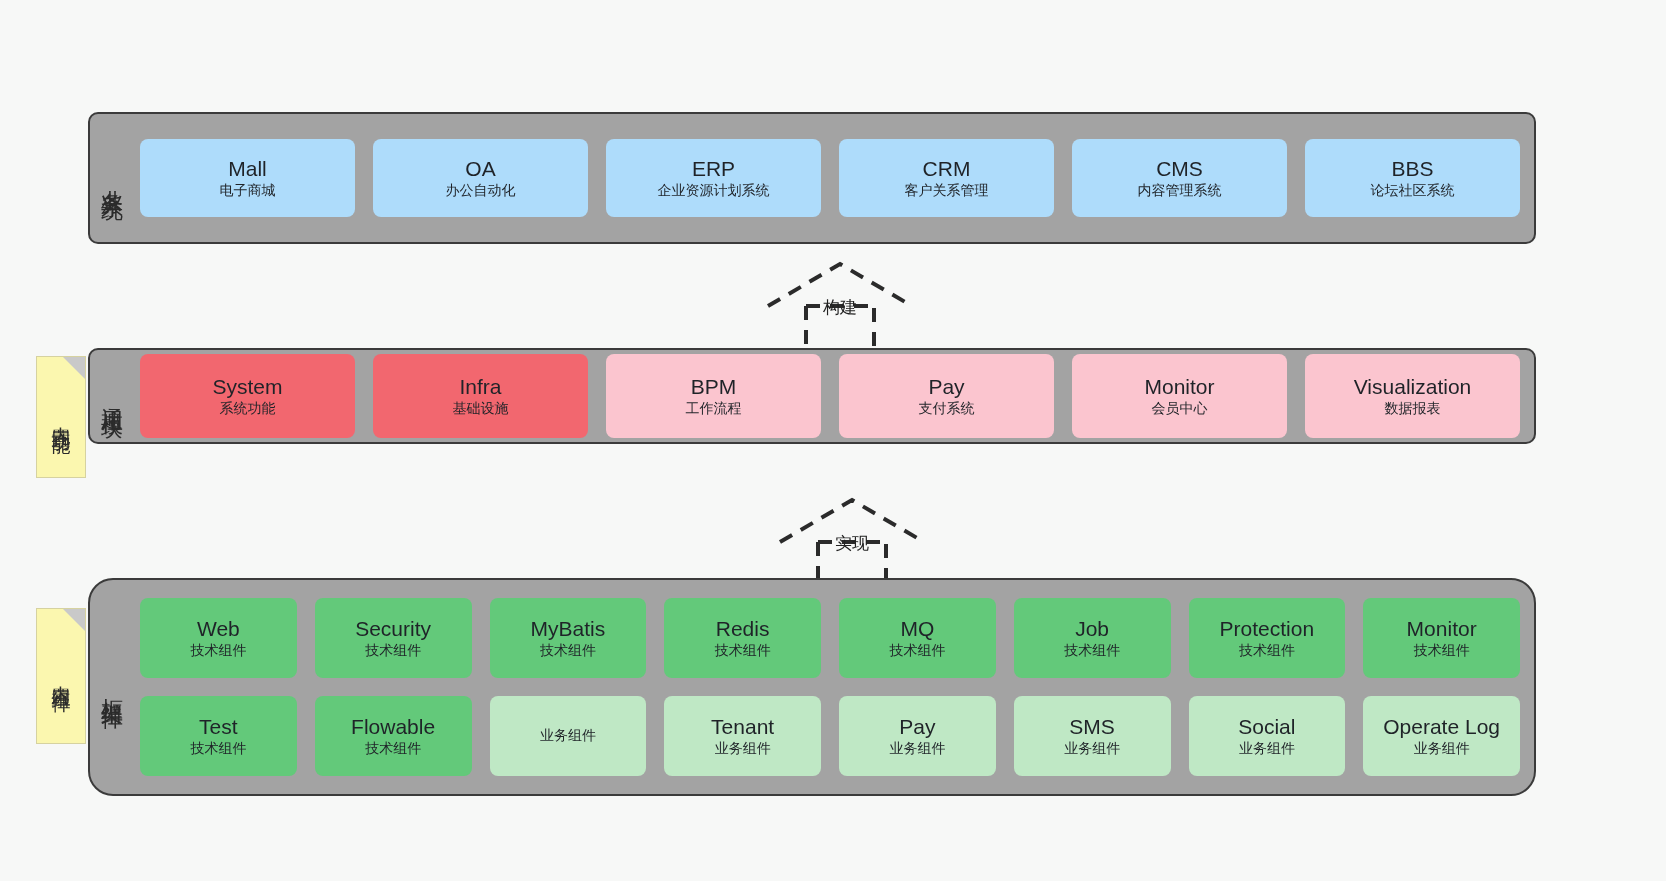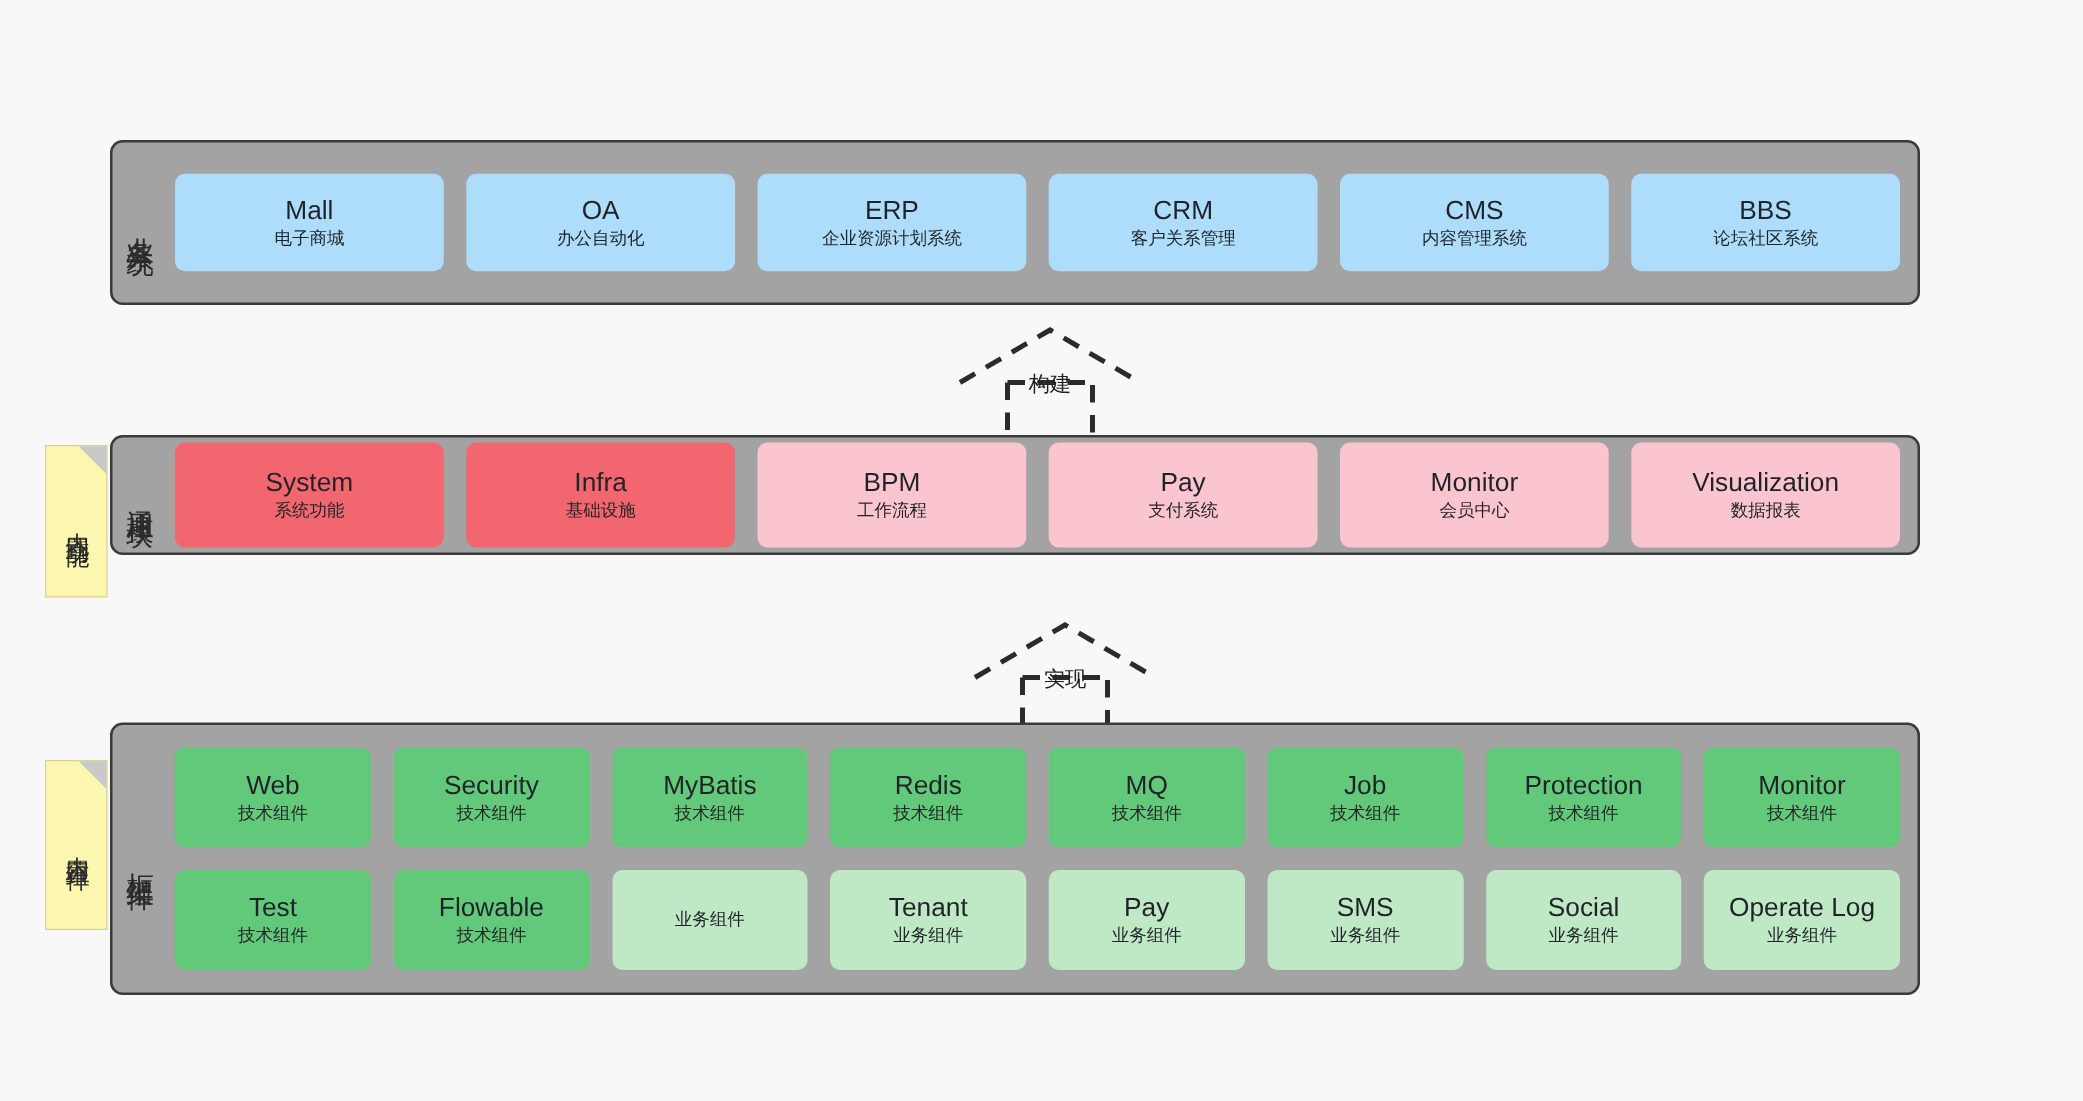--- a/index.html
+++ b/index.html
@@ -221,21 +221,21 @@
       <path d="M 46 48 L 114 48" fill="none" stroke="#2b2b2b" stroke-width="4" stroke-dasharray="14 10"></path>
       <path d="M 46 48 L 46 94 L 114 94 L 114 48" fill="none" stroke="#2b2b2b" stroke-width="4" stroke-dasharray="14 10"></path>
     </svg>
     <div class="conn-label">实现</div>
   </div>
 
   <div class="note" style="left:36px; top:608px; height:136px;">
     <span>内置组件</span>
   </div>
 
-  <div class="layer" id="layer-framework" style="left:88px; top:578px; width:1448px; height:218px;">
+  <div class="layer" id="layer-framework" style="left:88px; top:578px; width:1448px; height:218px;border-radius:25px;">
     <div class="layer-label">框架组件</div>
     <div class="layer-body">
       <div class="col-stack">
         <div class="row" id="row-fw1">
             <div class="card green">
               <div class="t1">Web</div>
               <div class="t2">技术组件</div>
             </div>
             <div class="card green">
               <div class="t1">Security</div>

